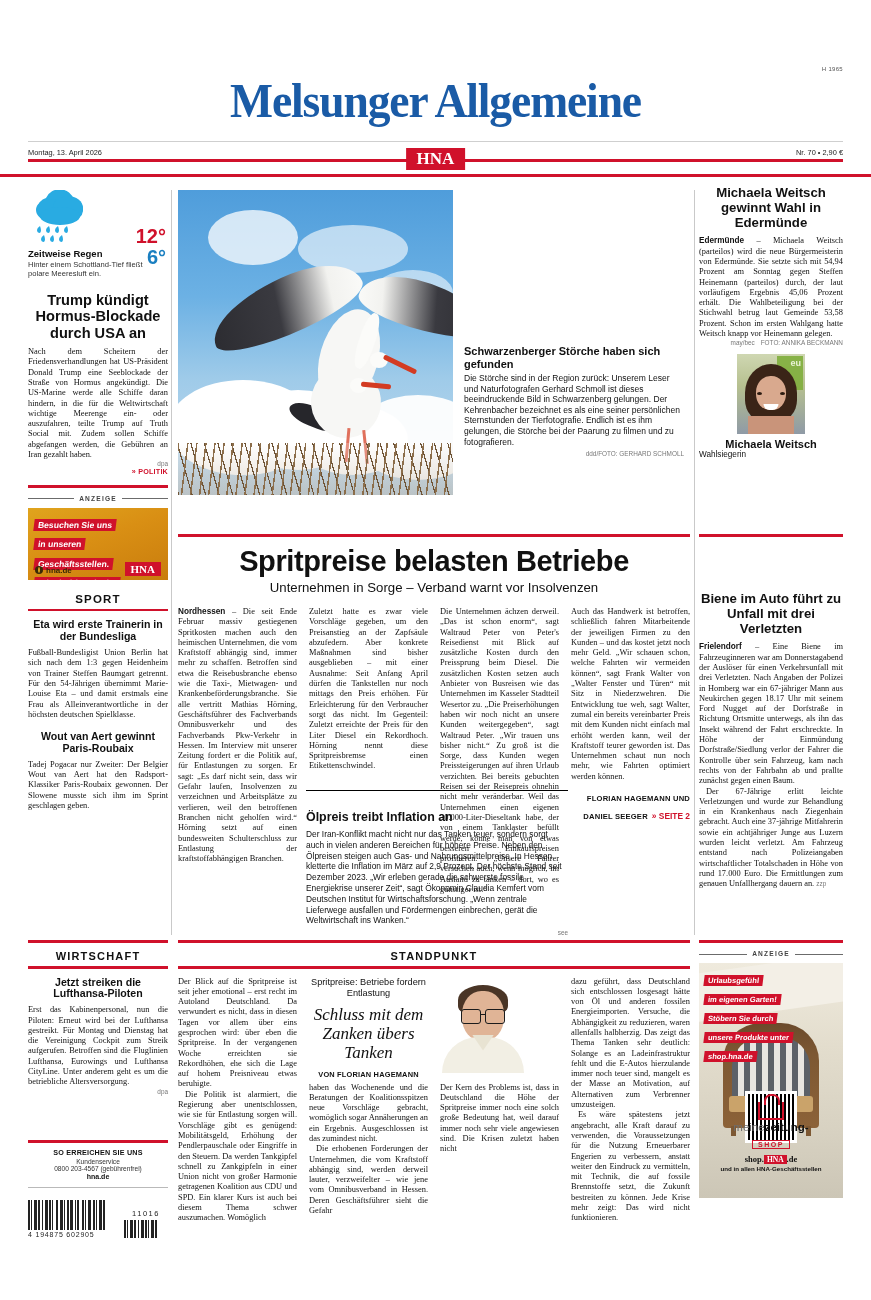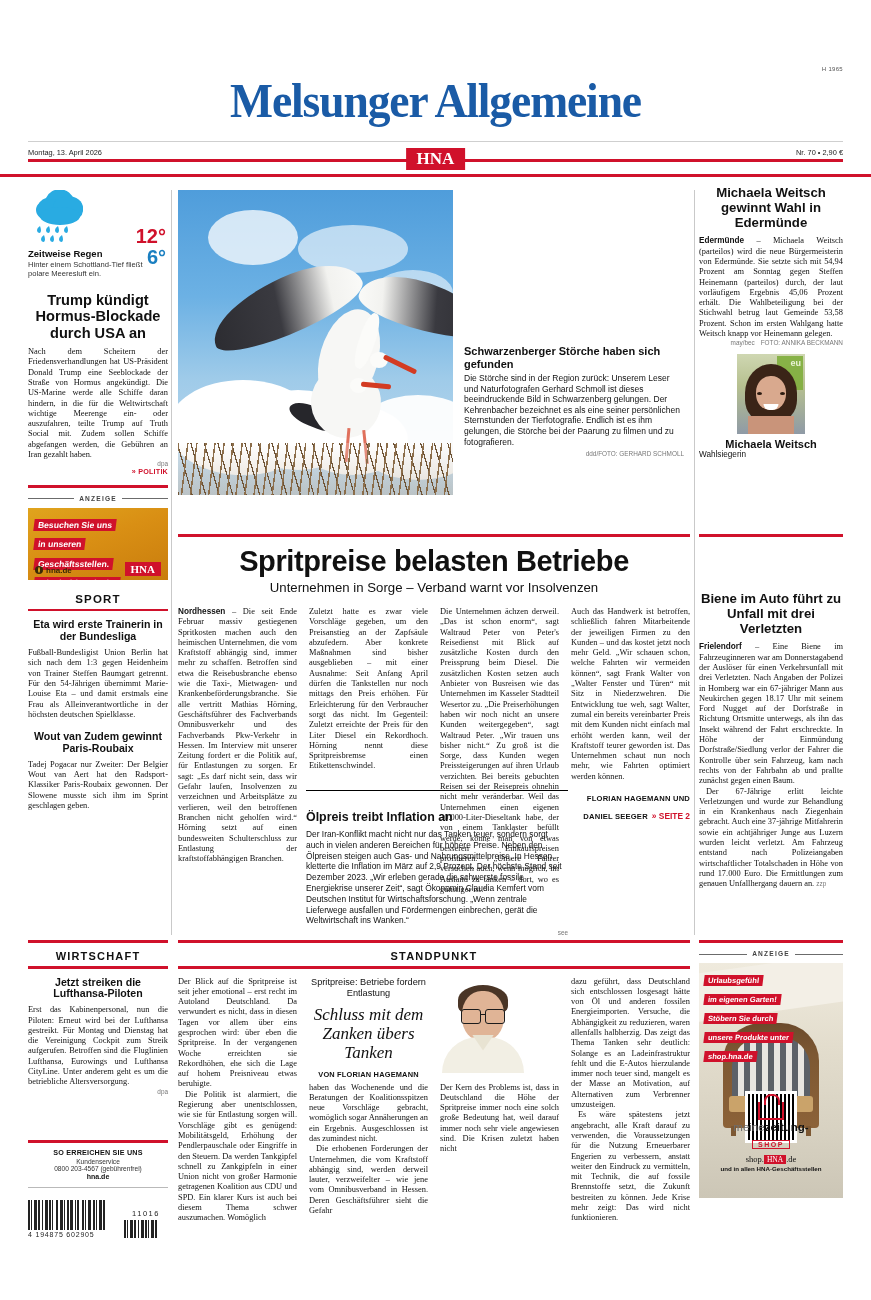--- a/index.html
+++ b/index.html
@@ -192,21 +192,21 @@
      repeating-linear-gradient(90deg,#000 0 2px,#fff 2px 4px),
      repeating-linear-gradient(0deg,#000 0 2px,rgba(255,255,255,0) 2px 4px);}
   .shoplogo{position:absolute;left:0;right:0;bottom:26px;text-align:center;z-index:4;}
   .bag{width:22px;height:16px;border:2px solid #d0112b;border-top:none;margin:0 auto 1px auto;position:relative;}
   .bag:before{content:"";position:absolute;left:4px;top:-8px;width:12px;height:9px;border:2px solid #d0112b;
               border-bottom:none;border-radius:7px 7px 0 0;}
   .mz{font-family:"Liberation Sans",sans-serif;font-size:11.5px;color:#6d6d6d;}
   .mz b{color:#111;}
   .shopbadge{display:inline-block;border:1.6px solid #d0112b;color:#d0112b;font-family:"Liberation Sans",sans-serif;
              font-weight:bold;font-size:7px;letter-spacing:1.6px;padding:0 5px;margin-top:1px;}
-  .shopurl{font-family:"Liberation Serif",serif;font-weight:normal;font-size:8.5px;margin-top:3px;}
+  .shopurl{font-family:"Liberation Serif",serif;font-weight:bold;font-size:8.5px;margin-top:3px;}
   .shopurl .hn{background:#d0112b;color:#fff;padding:0 3px;font-size:7.5px;}
   .shopsub{font-family:"Liberation Sans",sans-serif;font-weight:bold;font-size:6.2px;margin-top:1px;}
 
   
   .contact{text-align:center;}
   .contact .t1{font-family:"Liberation Sans",sans-serif;font-weight:bold;font-size:7.2px;letter-spacing:.2px;}
   .contact .t2{font-family:"Liberation Sans",sans-serif;font-size:6.6px;color:#333;margin-top:1px;}
   .contact .t3{font-family:"Liberation Sans",sans-serif;font-size:6.6px;color:#333;}
   .contact .t4{font-family:"Liberation Sans",sans-serif;font-weight:bold;font-size:7px;margin-top:1px;}
   .barcode{display:flex;align-items:flex-end;gap:0px;height:30px;}
@@ -299,21 +299,21 @@
     <div style="margin-top:13px;">
       <div class="section-head">SPORT</div>
       <div class="hr-red" style="margin-top:4px;"></div>
 
       <div style="margin-top:8px;">
         <div class="hl-sans" style="font-size:10.6px;">Eta wird erste Trainerin in der Bundesliga</div>
         <div class="body-serif" style="margin-top:5px;">Fußball-Bundesligist Union Berlin hat sich nach dem 1:3 gegen Heidenheim von Trainer Steffen Baumgart getrennt. Für den 54-Jährigen übernimmt Marie-Louise Eta – und damit erstmals eine Frau als Alleinverantwortliche in der höchsten deutschen Spielklasse.</div>
       </div>
 
       <div style="margin-top:11px;">
-        <div class="hl-sans" style="font-size:10.6px;">Wout van Zudem gewinnt Paris-Roubaix</div>
+        <div class="hl-sans" style="font-size:10.6px;">Wout van Aert gewinnt Paris-Roubaix</div>
         <div class="body-serif" style="margin-top:5px;">Tadej Pogacar nur Zweiter: Der Belgier Wout van Aert hat den Radsport-Klassiker Paris-Roubaix gewonnen. Der Slowene musste sich ihm im Sprint geschlagen geben.</div>
       </div>
     </div>
   </div>
 
   <div class="vdiv" style="left:171px;top:190px;height:745px;"></div>
   <div class="vdiv" style="left:694px;top:190px;height:745px;"></div>
 
   <div class="col" style="left:178px;top:190px;width:512px;">
     <div style="display:flex;gap:11px;">

